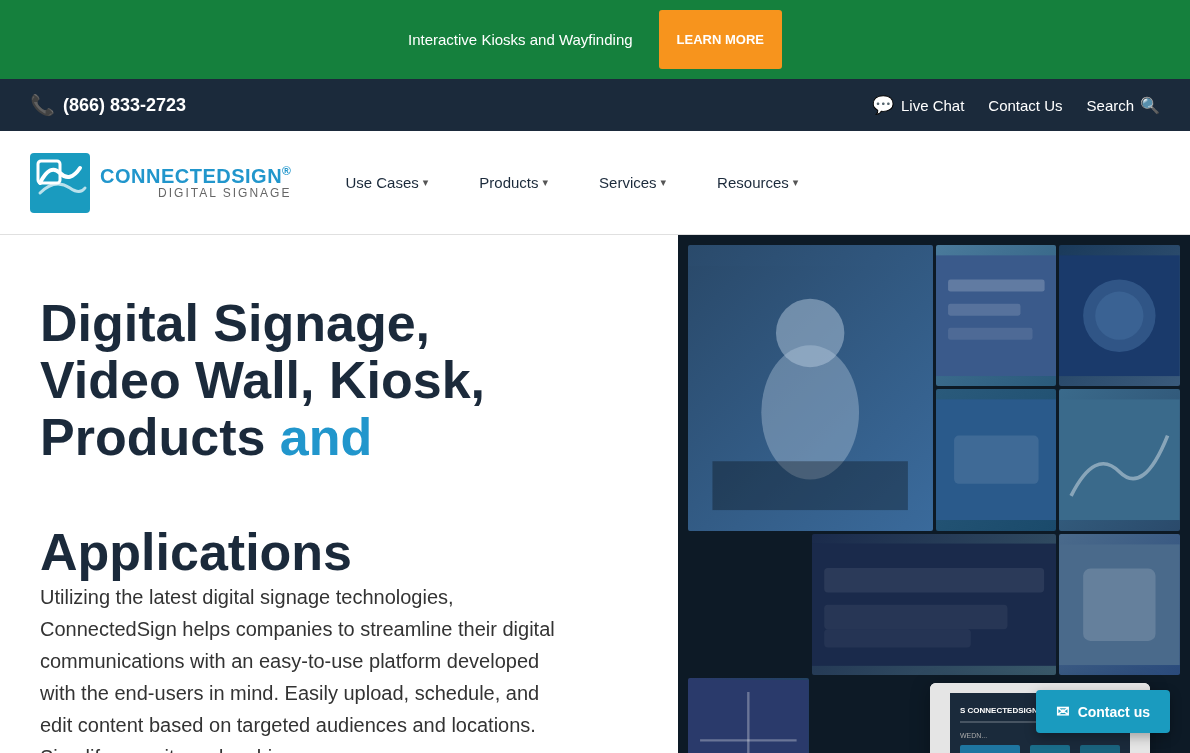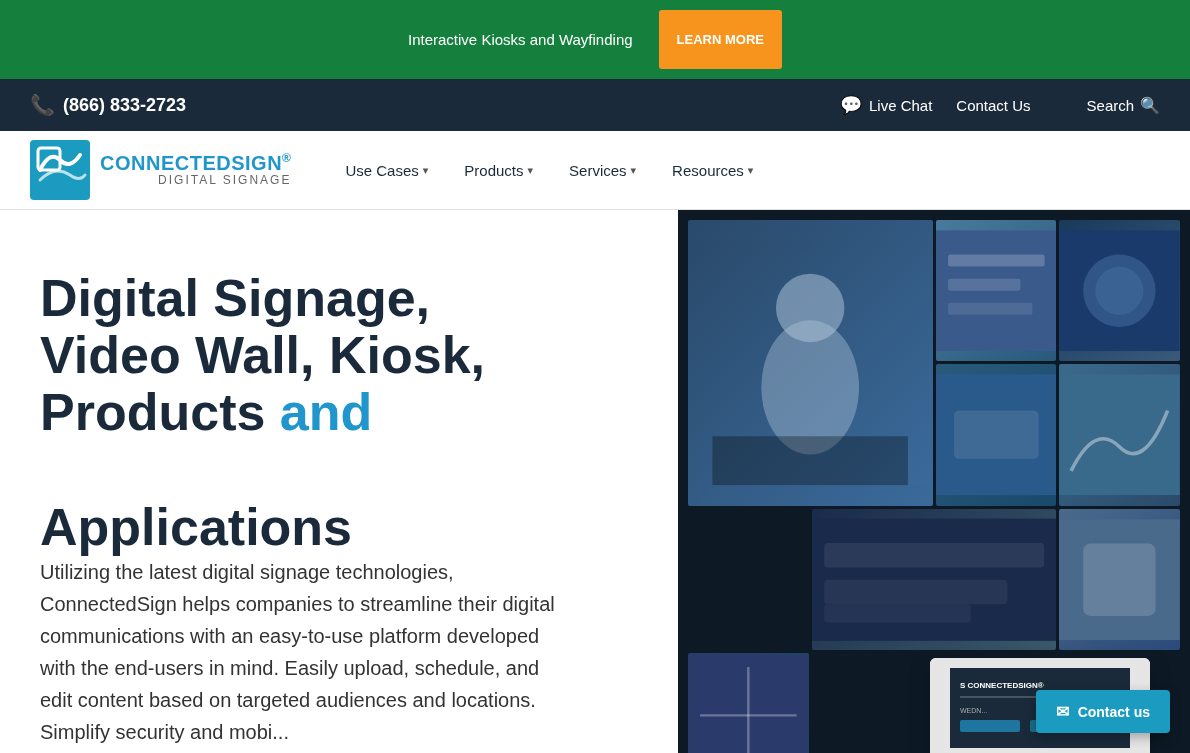--- a/index.html
+++ b/index.html
@@ -70,34 +70,33 @@
       cursor: pointer;
       text-decoration: none;
     }
     .header-right .search-area {
       display: flex;
       align-items: center;
       gap: 6px;
       color: white;
       font-size: 15px;
       cursor: pointer;
-      margin-left: 32px;
     }
     .search-icon-char {
       font-size: 16px;
     }
 
     
     .nav-bar {
       background-color: white;
       display: flex;
       align-items: center;
       padding: 0 30px;
       border-bottom: 1px solid #e0e0e0;
-      height: 79px;
+      height: 104px;
     }
     .logo-area {
       display: flex;
       align-items: center;
       margin-right: 40px;
       text-decoration: none;
       cursor: pointer;
     }
     .logo-icon {
       width: 60px;
@@ -122,21 +121,21 @@
     .logo-sub {
       font-size: 12px;
       letter-spacing: 2px;
       color: #666;
       text-transform: uppercase;
       text-align: right;
     }
     .nav-links {
       display: flex;
       align-items: center;
-      gap: 8px;
+      gap: 23px;
       list-style: none;
     }
     .nav-links li a {
       display: flex;
       align-items: center;
       gap: 4px;
       color: #1b2a3b;
       text-decoration: none;
       font-size: 15px;
       padding: 10px 14px;

